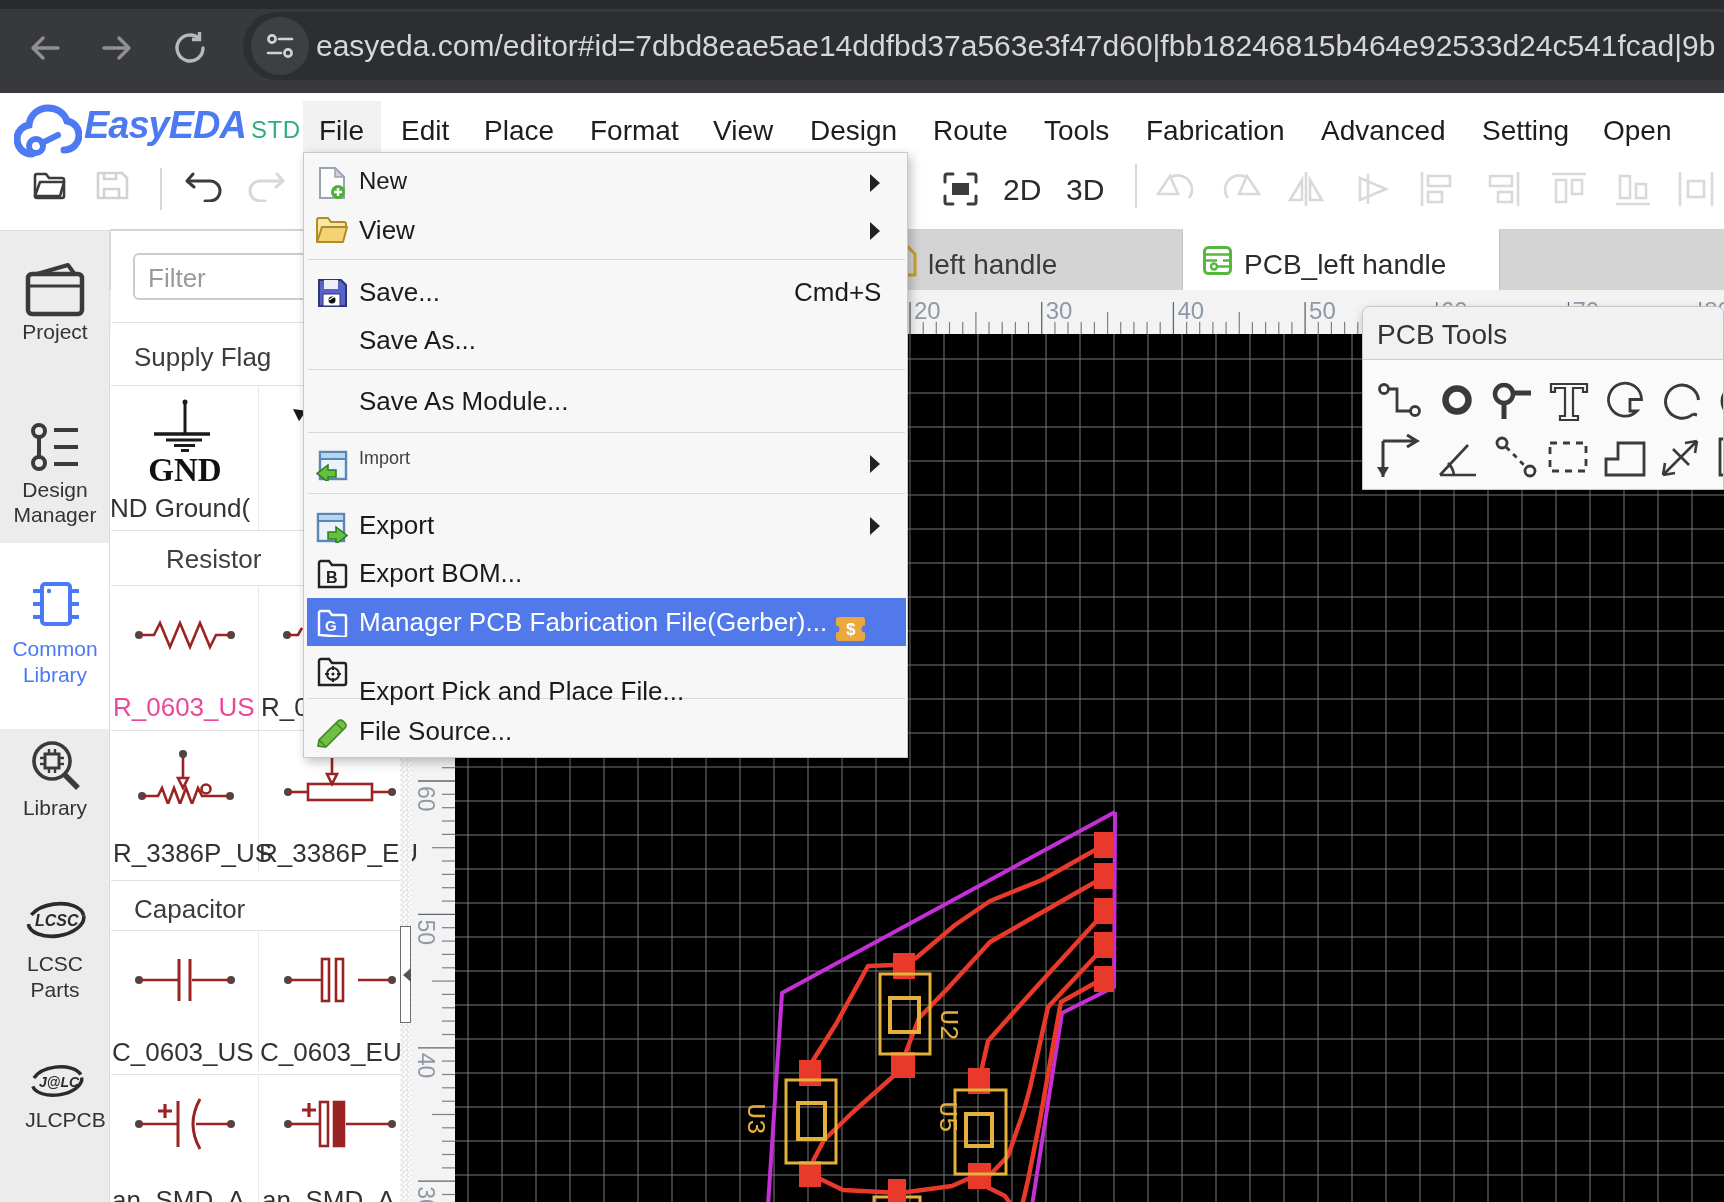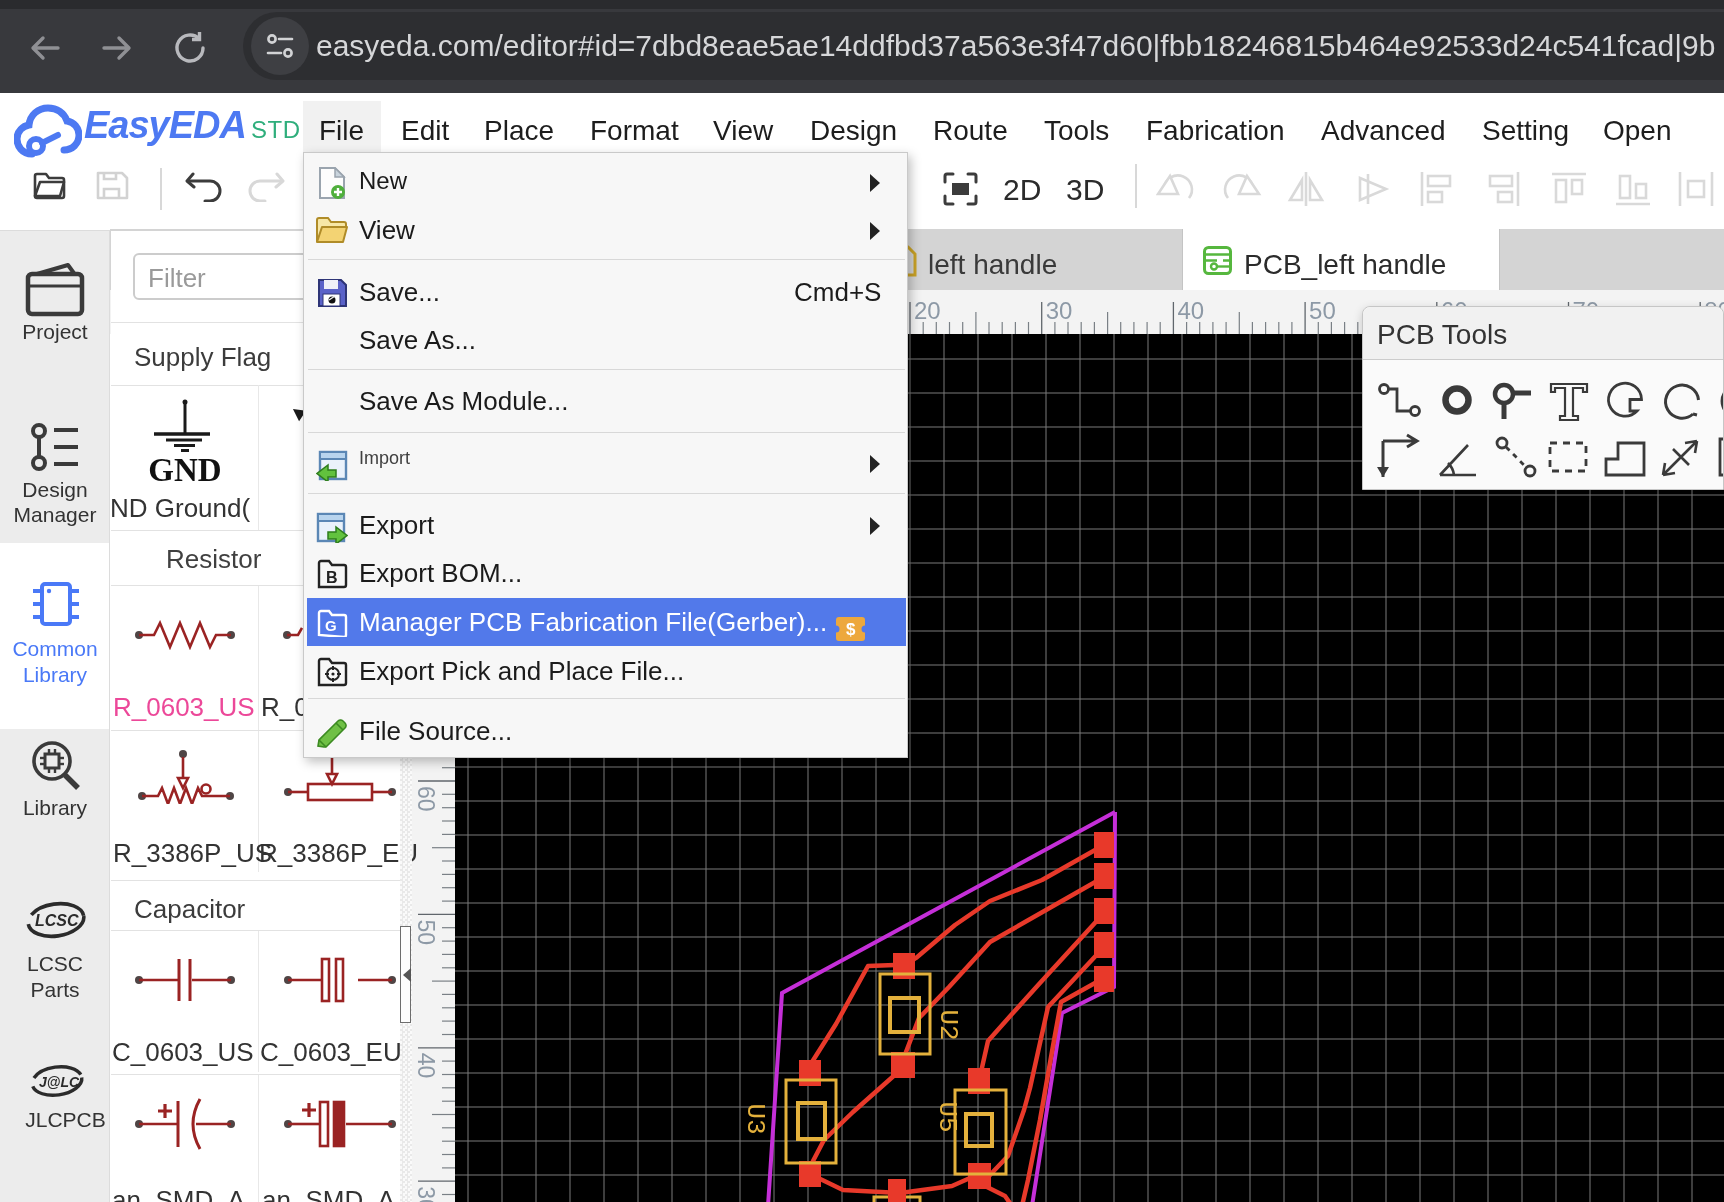--- a/index.html
+++ b/index.html
@@ -714,21 +714,21 @@
 <text x="8" y="23" font-size="15" fill="#fff" font-weight="bold">G</text>
       </svg>
 <div class="abs" style="left:55px;top:14px;font-size:24px;color:#1b1b1b;white-space:nowrap;">New</div>
 <div class="abs" style="left:55px;top:62px;font-size:26px;color:#1b1b1b;white-space:nowrap;">View</div>
 <div class="abs" style="left:55px;top:124px;font-size:26px;color:#1b1b1b;white-space:nowrap;">Save...</div>
 <div class="abs" style="left:55px;top:172px;font-size:26px;color:#1b1b1b;white-space:nowrap;">Save As...</div>
 <div class="abs" style="left:55px;top:233px;font-size:26px;color:#1b1b1b;white-space:nowrap;">Save As Module...</div>
 <div class="abs" style="left:55px;top:295px;font-size:18px;color:#404040;white-space:nowrap;">Import</div>
 <div class="abs" style="left:55px;top:357px;font-size:26px;color:#1b1b1b;white-space:nowrap;">Export</div>
 <div class="abs" style="left:55px;top:405px;font-size:26px;color:#1b1b1b;white-space:nowrap;">Export BOM...</div>
-<div class="abs" style="left:55px;top:503px;font-size:26px;color:#1b1b1b;white-space:nowrap;text-align:right;">Export Pick and Place File...</div>
+<div class="abs" style="left:55px;top:523px;font-size:26px;color:#1b1b1b;white-space:nowrap;text-align:right;">Export Pick and Place File...</div>
 <div class="abs" style="left:55px;top:563px;font-size:26px;color:#1b1b1b;white-space:nowrap;">File Source...</div>
 <div class="abs" style="left:490px;top:124px;font-size:26px;color:#1b1b1b;">Cmd+S</div>
 <svg class="abs" style="left:565px;top:20px;" width="12" height="20" viewBox="0 0 12 20">
         <path d="M1 1 L11 10 L1 19 z" fill="#222"></path>
       </svg>
 <svg class="abs" style="left:565px;top:68px;" width="12" height="20" viewBox="0 0 12 20">
         <path d="M1 1 L11 10 L1 19 z" fill="#222"></path>
       </svg>
 <svg class="abs" style="left:565px;top:301px;" width="12" height="20" viewBox="0 0 12 20">
         <path d="M1 1 L11 10 L1 19 z" fill="#222"></path>

